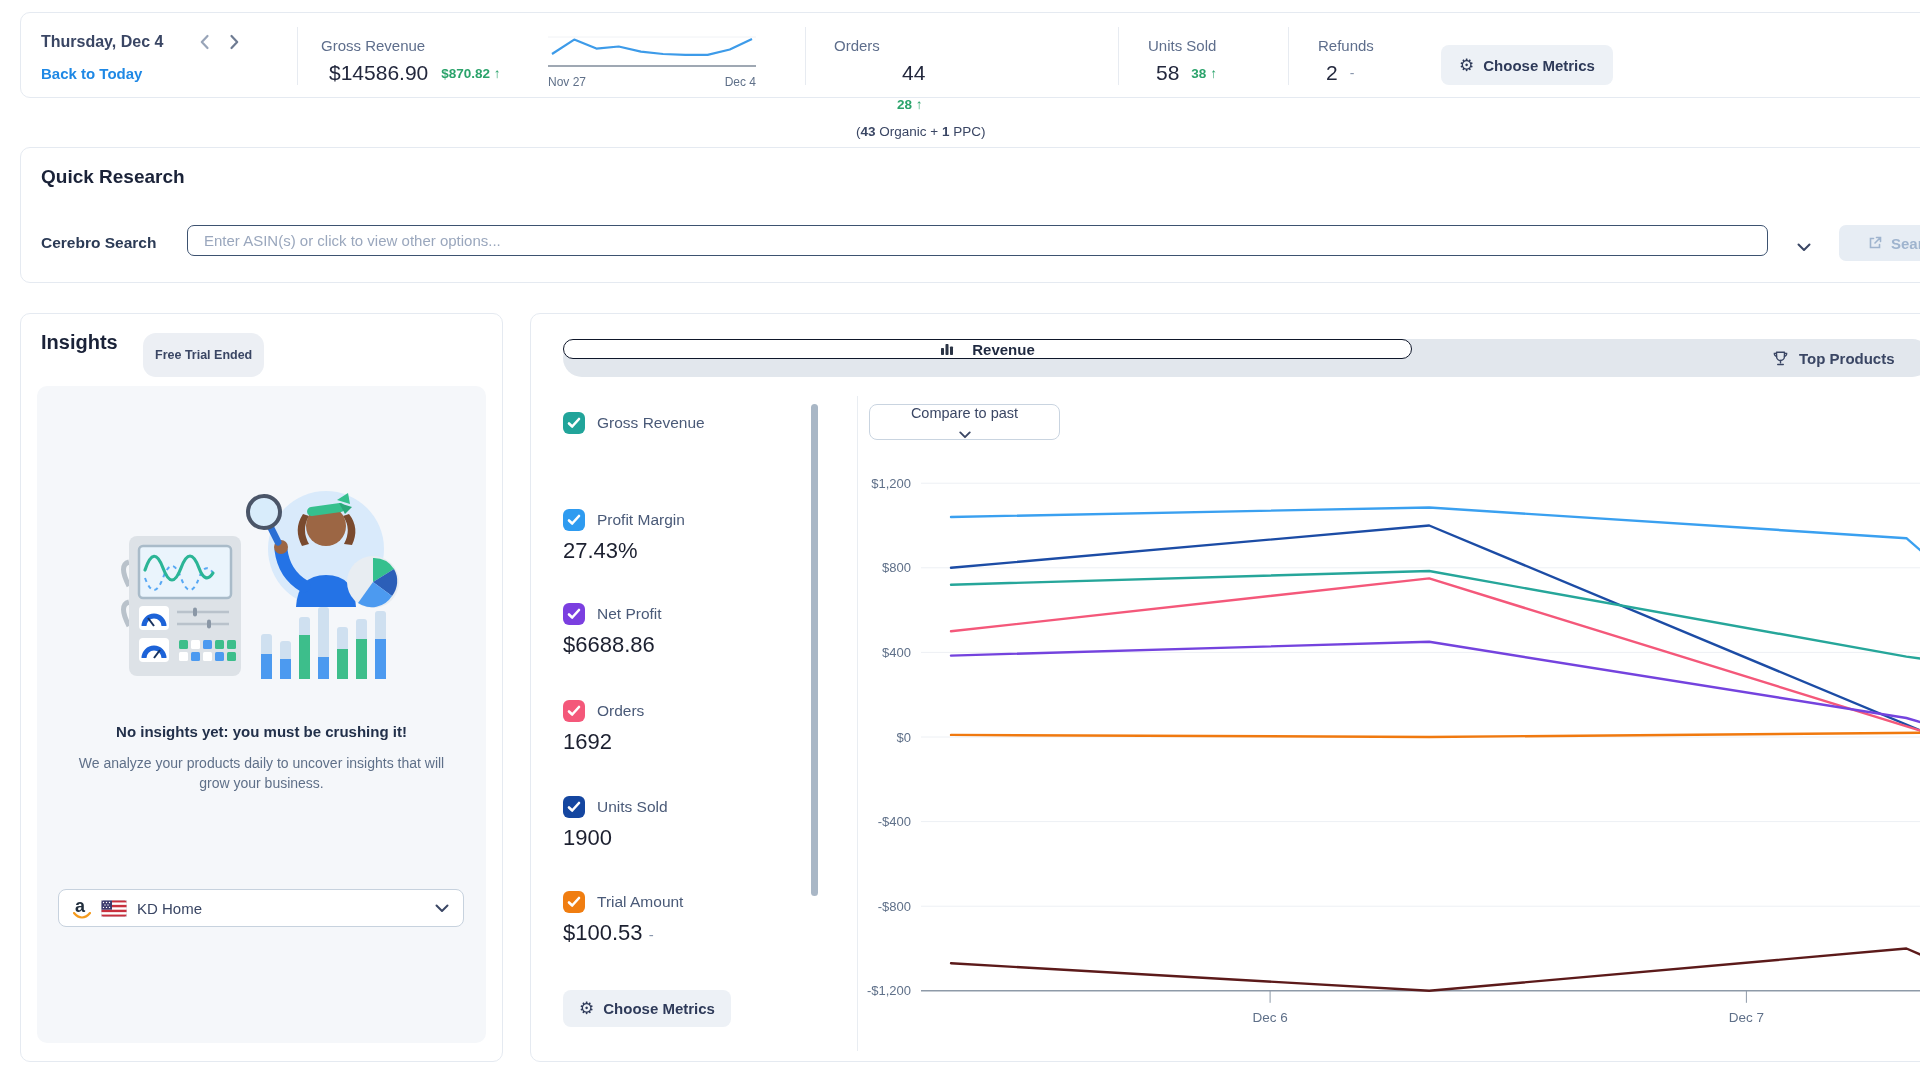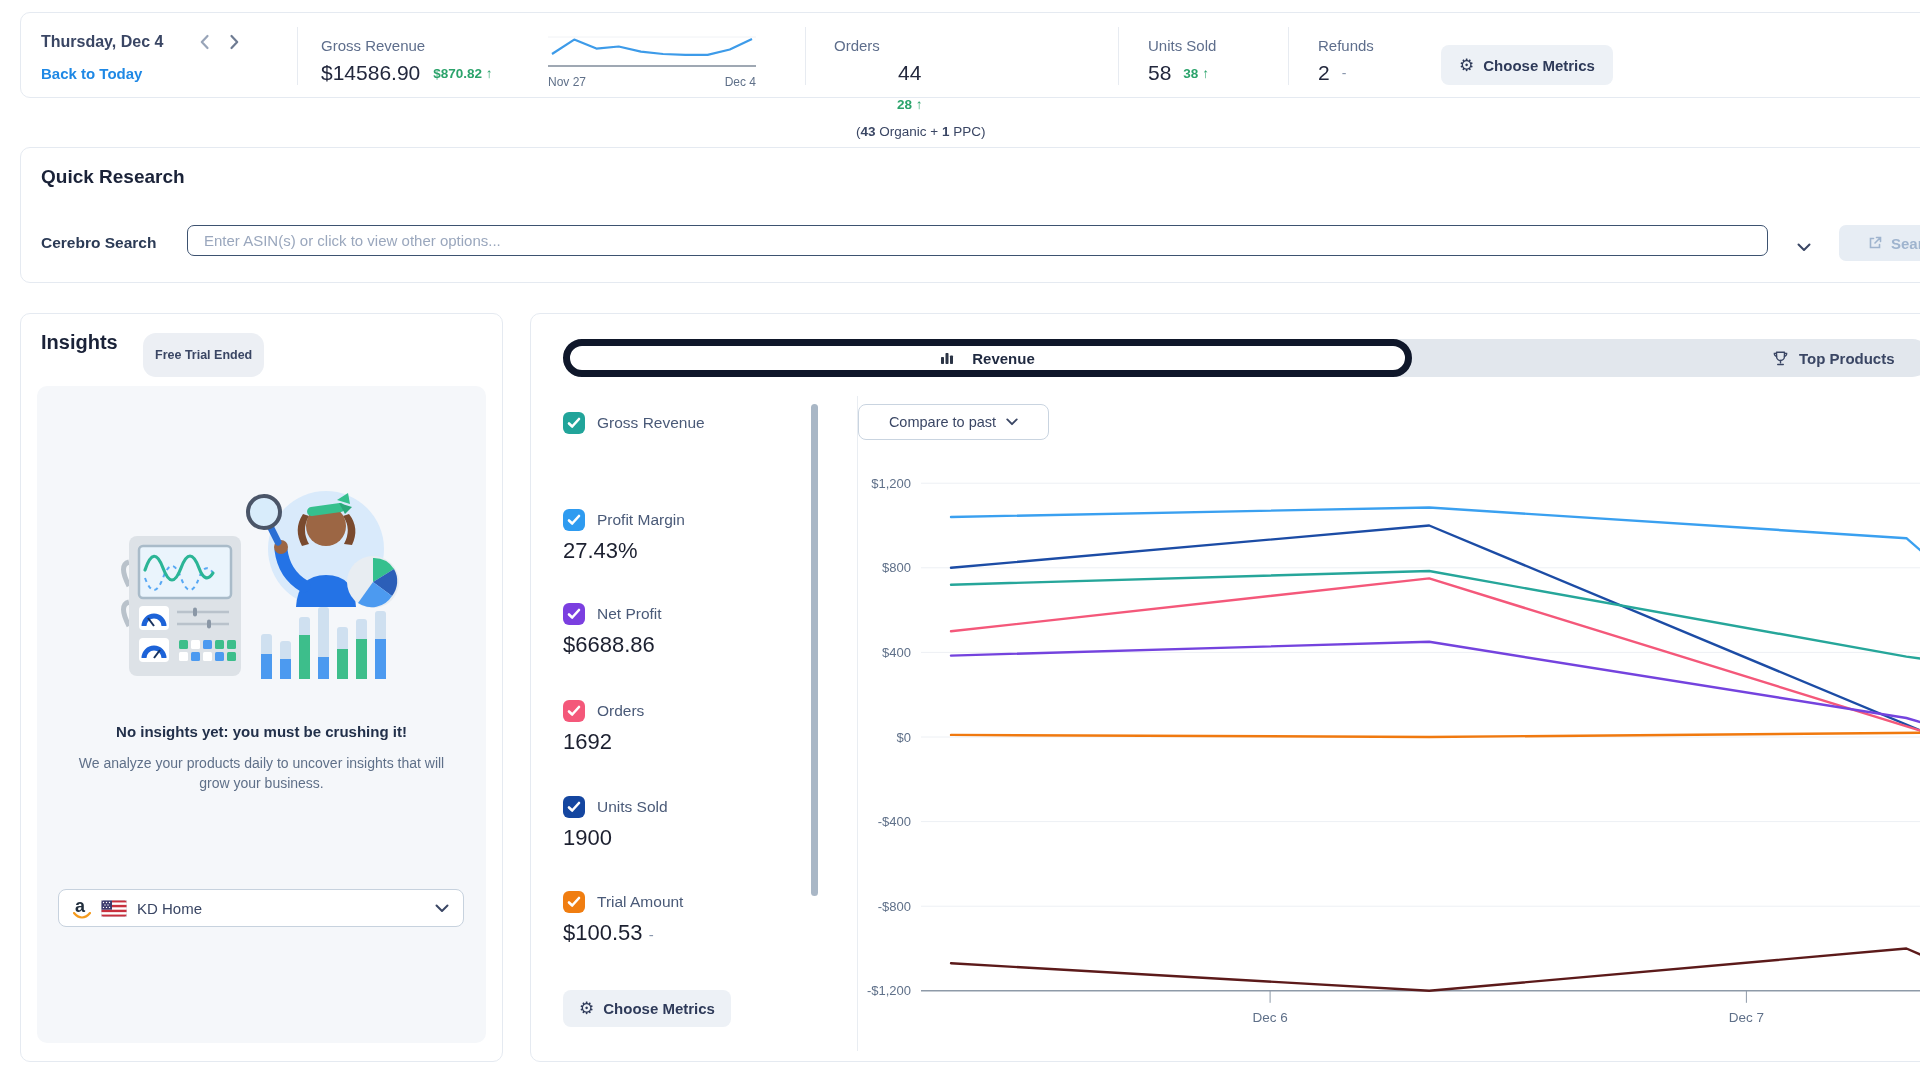--- a/index.html
+++ b/index.html
@@ -1,21 +1,21 @@
 <!DOCTYPE html>
 <html><head>
 <meta charset="utf-8">
 <style>
   html,body{margin:0;padding:0;}
   body{width:1920px;height:1080px;overflow:hidden;position:relative;background:#fff;
        font-family:"Liberation Sans","DejaVu Sans",sans-serif;color:#27304A;}
   .card{position:absolute;background:#fff;border:1px solid #E5EAF1;border-radius:10px;}
   .vdiv{position:absolute;width:1px;background:#E7EBF1;}
   .stat-label{font-size:15px;color:#5E6E8C;}
-  .stat-value{font-size:21px;color:#23283D;}
+  .stat-value{font-size:21px;color:#23283D;margin-left:8px;}
   .delta{font-size:13.5px;color:#2BA36B;font-weight:600;}
   .delta-muted{font-size:14px;color:#8A97AD;}
   .abs{position:absolute;}
   .flex{display:flex;align-items:center;}
   .btn-gray{display:flex;align-items:center;gap:9px;background:#EDF1F6;border-radius:8px;
             font-size:15px;font-weight:700;color:#2E3A59;justify-content:center;cursor:pointer;}
   .gear{font-family:"DejaVu Sans",sans-serif;font-size:17px;font-weight:400;color:#2E3A59;line-height:1;}
   .chev-btn{width:22px;height:22px;display:flex;align-items:center;justify-content:center;cursor:pointer;}
   .note{font-size:13.5px;color:#3A4664;}
   .note b{font-weight:700;}
@@ -28,21 +28,21 @@
   .search-btn{background:#E7EDF4;border-radius:7px;color:#9FB4CE;font-weight:700;font-size:15px;
               display:flex;align-items:center;gap:8px;justify-content:center;}
   .panel{background:#F5F7FA;border-radius:10px;}
   .center-text{text-align:center;}
   .metric-row{position:absolute;left:32px;}
   .metric-head{display:flex;align-items:center;gap:12px;}
   .checkbox{width:22px;height:22px;border-radius:6px;display:flex;align-items:center;justify-content:center;cursor:pointer;}
   .metric-label{font-size:15.5px;color:#4A5A78;}
   .metric-value{font-size:22px;color:#1C2030;margin-top:7px;line-height:26px;}
   .pill-bar{position:absolute;background:#E2E7ED;border-radius:19px;}
-  .pill{position:absolute;left:0;top:0;height:38px;background:#fff;border:7px solid #0f172a;border-radius:19px;
+  .pill{position:absolute;left:0;top:0;height:20px;background:#fff;border:1px solid #0f172a;border-radius:19px;
         box-sizing:border-box;display:flex;align-items:center;justify-content:center;gap:18px;cursor:pointer;}
   .tab-label{font-size:15px;font-weight:700;color:#1F2940;}
   .compare-btn{position:absolute;background:#fff;border:1px solid #C9D4E0;border-radius:8px;
                display:flex;align-items:center;justify-content:center;gap:10px;font-size:14.5px;color:#3A4664;cursor:pointer;}
   .dd{position:absolute;background:#fff;border:1px solid #C7D2DE;border-radius:8px;display:flex;
       align-items:center;padding:0 14px;gap:10px;cursor:pointer;box-sizing:border-box;}
   .dd-label{font-size:15px;color:#3A4664;flex:1;}
   .spark-labels{display:flex;justify-content:space-between;font-size:12px;color:#5F7089;}
   .scrollbar{position:absolute;width:7px;border-radius:4px;background:#A9B7C6;cursor:pointer;}
 </style>
@@ -327,21 +327,21 @@
   </div>
 
   <div class="btn-gray" style="position:absolute;left:32px;top:676px;width:168px;height:37px;">
     <span class="gear">⚙</span>
     <span>Choose Metrics</span>
   </div>
 
   <div class="scrollbar" style="left:280px;top:90px;height:492px;"></div>
   <div class="vdiv" style="left:326px;top:82px;height:655px;background:#E9EDF2;"></div>
 
-  <div class="compare-btn" style="left:327px;top:90px;width:189px;height:34px;">
+  <div class="compare-btn" style="left:338px;top:90px;width:189px;height:34px;flex-direction:column;">
     <span>Compare to past</span>
     <svg width="12" height="8" viewBox="0 0 14 9">
         <path d="M1.5 1.5 L7 7 L12.5 1.5" fill="none" stroke="#3A4664" stroke-width="2.2" stroke-linecap="round" stroke-linejoin="round"></path>
       </svg>
   </div>
 
   <svg id="main-chart" class="abs" style="left:310px;top:140px;" width="1080" height="580" viewBox="0 0 1080 580">
       <line x1="80" x2="1080" y1="29.2" y2="29.2" stroke="#EDF0F4" stroke-width="1"></line>
       <text x="70" y="33.7" text-anchor="end" fill="#5F7089" font-size="13" font-family="Liberation Sans, sans-serif">$1,200</text>
       <line x1="80" x2="1080" y1="113.8" y2="113.8" stroke="#EDF0F4" stroke-width="1"></line>

